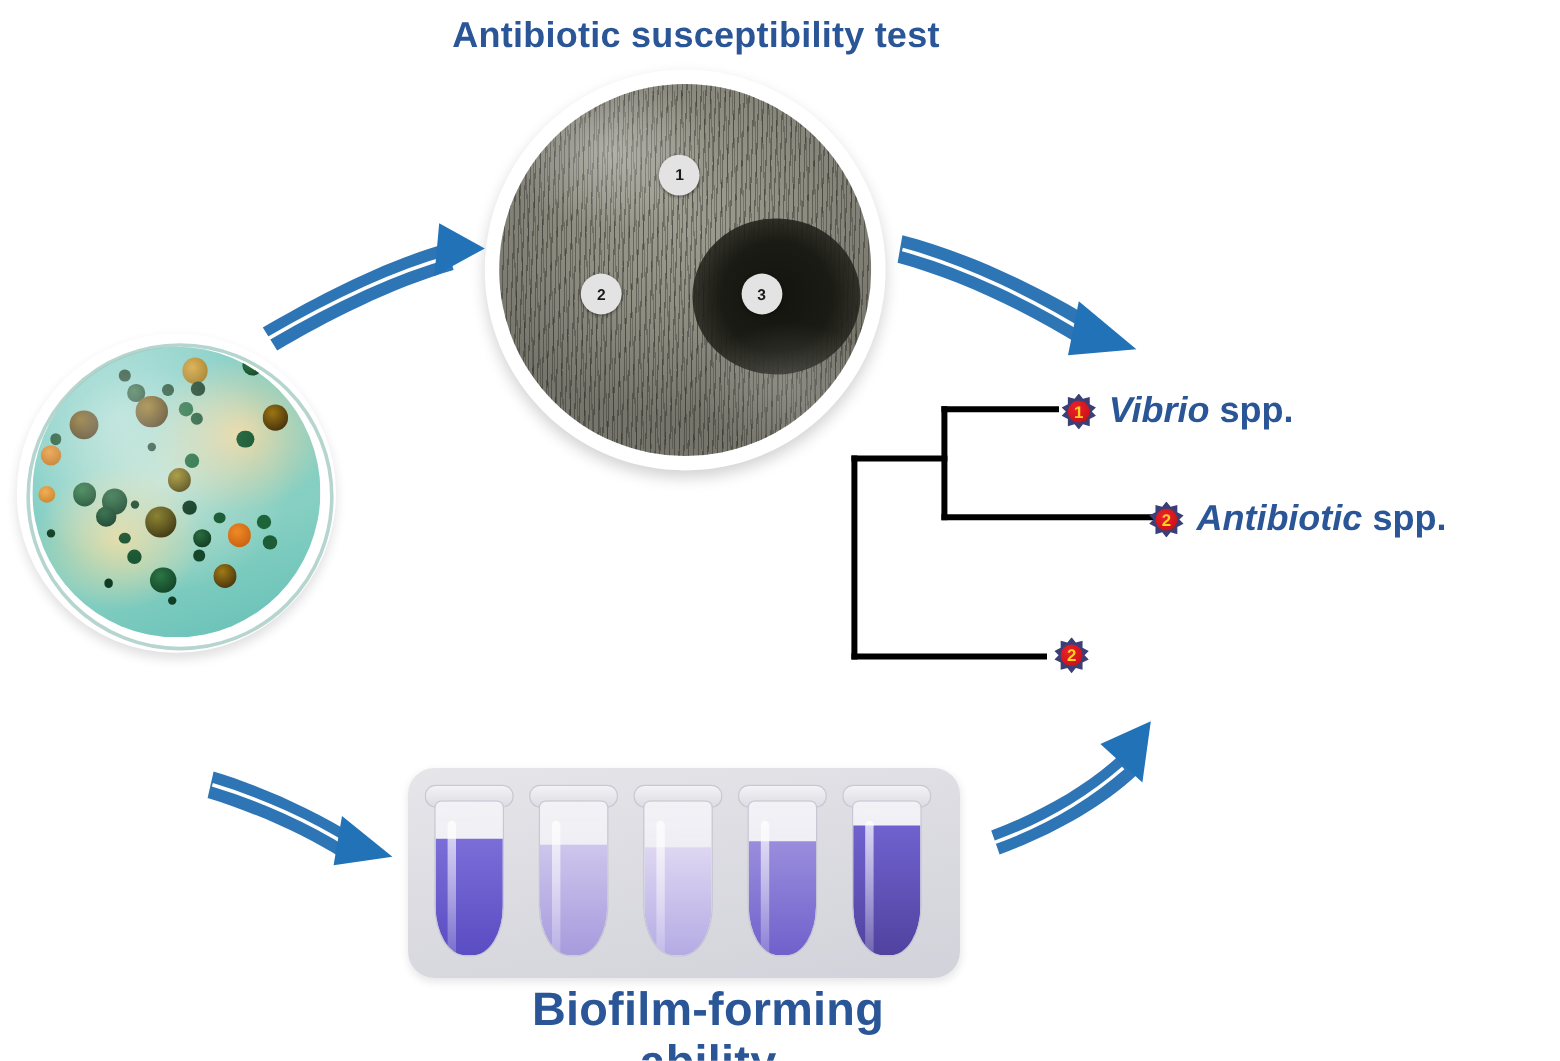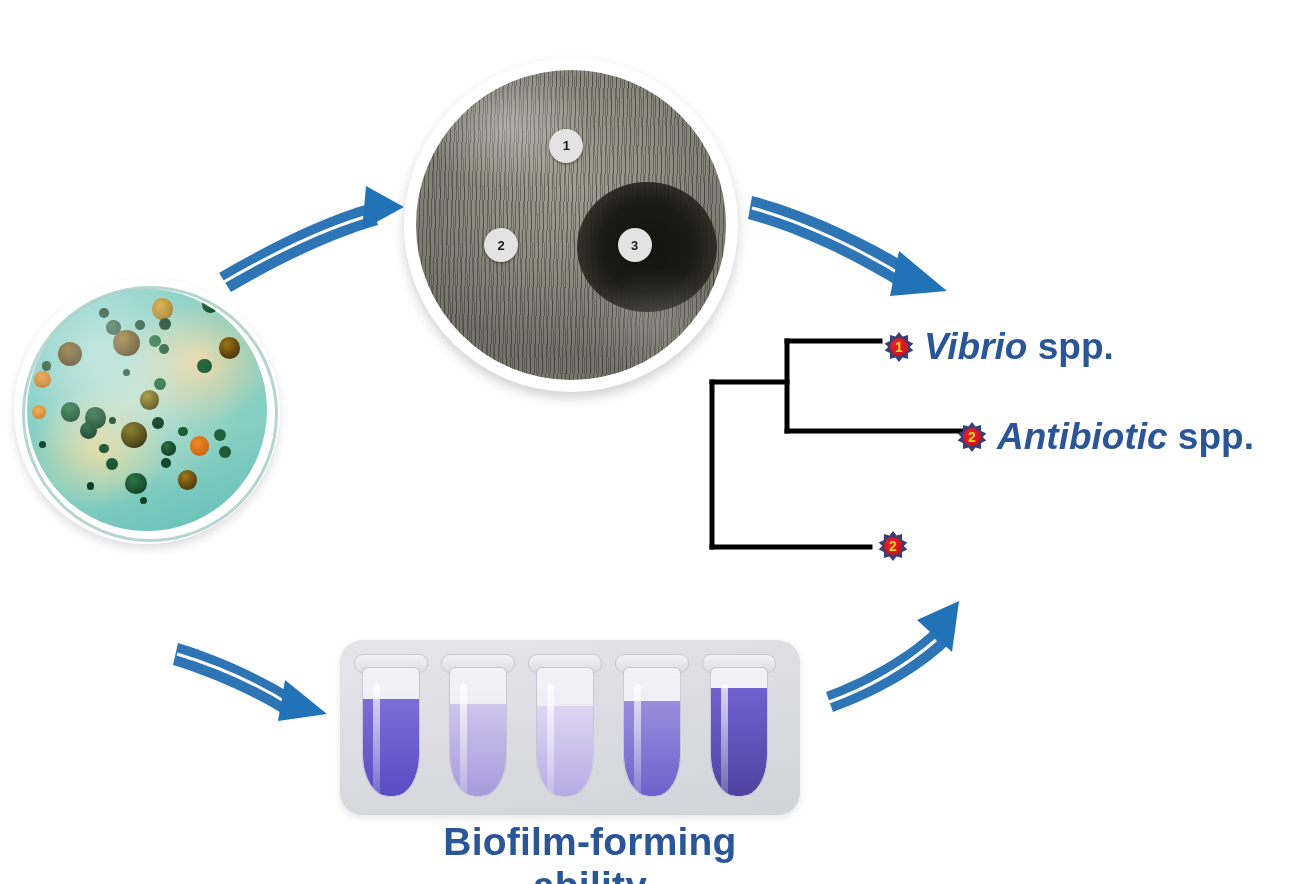--- a/index.html
+++ b/index.html
@@ -64,38 +64,39 @@
   .tube-cap{position:absolute;left:-4px;top:0;width:72px;height:17px;border-radius:9px;
      background:linear-gradient(180deg,#f3f3f6,#dcdce3);border:1px solid #c9c9d2;}
   .tube-body{position:absolute;left:4px;top:13px;width:56px;height:128px;overflow:hidden;
      border-radius:6px 6px 26px 26px/6px 6px 42px 42px;
      background:linear-gradient(180deg,rgba(244,244,248,.92),rgba(228,228,238,.88));
      border:1px solid rgba(185,185,200,.75);}
   .liq{position:absolute;left:0;right:0;bottom:0;border-radius:0 0 24px 24px/0 0 40px 40px;}
   .tube-gloss{position:absolute;left:10px;top:16px;width:7px;height:118px;border-radius:5px;
      background:linear-gradient(180deg,rgba(255,255,255,.75),rgba(255,255,255,.15));}
   .sp-row{position:absolute;display:flex;align-items:center;gap:10px;white-space:nowrap;}
-  .sp-name{font-size:37px;font-weight:bold;color:#2a5596;}
+  .sp-name{font-size:30px;font-weight:bold;color:#2a5596;}
   .sp-name i{font-style:italic;}
   .badge{position:relative;width:30px;height:30px;flex:0 0 30px;}
   .badge .star{position:absolute;inset:0;background:#3b3f76;
      clip-path:polygon(50% 0%,61.7% 14.6%,80.4% 9.6%,80.4% 29.6%,97.6% 38.3%,
         86% 50%,97.6% 61.7%,80.4% 70.4%,80.4% 90.4%,61.7% 85.4%,50% 100%,
         38.3% 85.4%,19.6% 90.4%,19.6% 70.4%,2.4% 61.7%,14% 50%,2.4% 38.3%,
         19.6% 29.6%,19.6% 9.6%,38.3% 14.6%);}
   .badge .circ{position:absolute;left:19%;top:19%;width:62%;height:62%;border-radius:50%;
      background:radial-gradient(circle at 38% 32%, #e8222a 0%, #d1121a 70%, #a60d14 100%);
      display:flex;align-items:center;justify-content:center;}
   .badge .num{font-size:14px;font-weight:bold;color:#ffd21f;line-height:1;}
 </style>
 </head>
 <body>
 
 <div class="stage">
 
+  <div class="cap" id="title-antibiotic">Antibiotic susceptibility test</div>
 
   <div id="tcbs-wrap">
     <div class="dish-rim"></div>
     <div class="agar">
       <div class="col" style="left:52%;top:4%;width:9%;height:9%;background:radial-gradient(circle at 40% 35%,#d7a63a,#8a6a12);"></div>
       <div class="col" style="left:73%;top:3%;width:7%;height:7%;background:radial-gradient(circle at 40% 35%,#2f7a45,#0c3b20);"></div>
       <div class="col" style="left:30%;top:8%;width:4%;height:4%;background:#123f24;"></div>
       <div class="col" style="left:33%;top:13%;width:6%;height:6%;background:radial-gradient(circle at 40% 35%,#2a6b3e,#0b3520);"></div>
       <div class="col" style="left:45%;top:13%;width:4%;height:4%;background:#14462a;"></div>
       <div class="col" style="left:55%;top:12%;width:5%;height:5%;background:#163f26;"></div>

